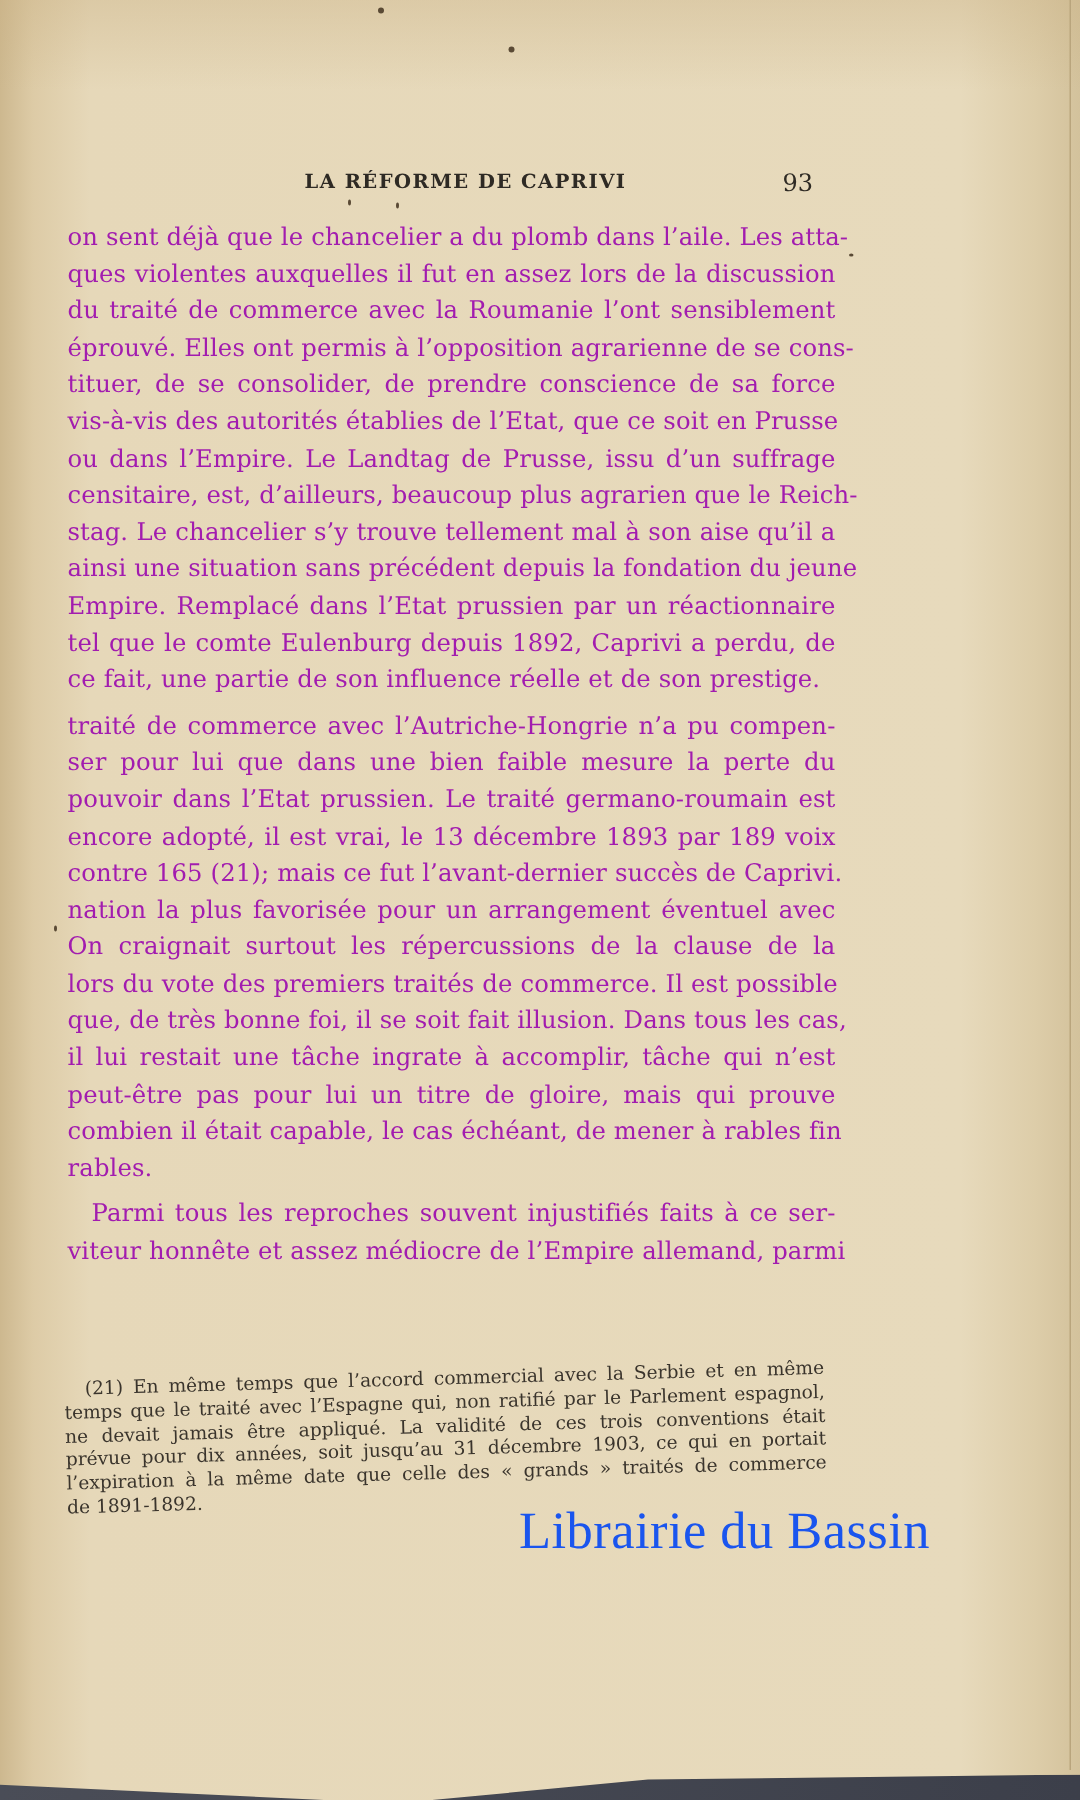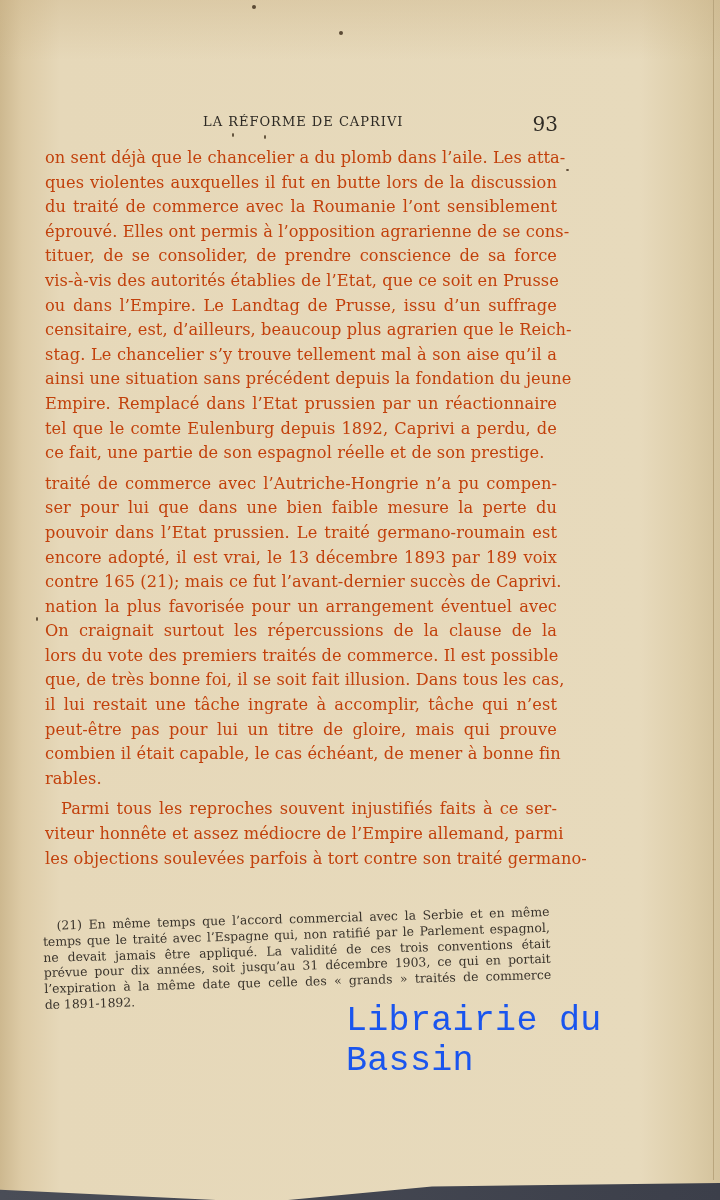--- a/index.html
+++ b/index.html
@@ -23,41 +23,41 @@
     }
     .bottom-strip {
       position: absolute; left: 0; top: 1183px; width: 720px; height: 17px;
       background: linear-gradient(to right, #4a4d57, #3c3f4a);
       clip-path: polygon(0 40%, 30% 100%, 40% 100%, 60% 20%, 100% 0, 100% 100%, 0 100%);
     }
     .running-head {
       position: absolute; left: 203px; top: 114px; width: 355px;
       font-size: 13px; letter-spacing: 1px; color: #2e2a24;
     }
-    .running-head .title { position: absolute; left: 0; top: 0; }
-    .running-head .pagenum { position: absolute; right: 0; top: -2px; font-size: 20px; letter-spacing: 0; }
+    .running-head .title { position: absolute; left: 0; top: 0; font-weight: bold; }
+    .running-head .pagenum { position: absolute; right: 16px; top: -2px; font-size: 16px; letter-spacing: 0; }
     .body-text {
       position: absolute; left: 45px; top: 146px; width: 512px;
-      font-size: 16.2px; line-height: 24.6px; color: #c2410c;
+      font-size: 16.2px; line-height: 24.6px; color: #a21caf;
       text-align: justify; letter-spacing: 0.1px;
     }
     .line { display: block; white-space: nowrap; text-align: justify; text-align-last: justify; height: 24.6px; }
     .line.last { text-align-last: left; }
     .line.indent { padding-left: 16px; }
     .para-gap { height: 6px; }
     .footnote {
       position: absolute; left: 45px; top: 918px; width: 507px;
       font-size: 12.4px; line-height: 15.8px; color: #3a342c;
       transform: rotate(-1.6deg); transform-origin: left bottom;
     }
     .footnote .line { height: 15.8px; }
     .footnote .line.indent { padding-left: 14px; }
     .watermark {
       position: absolute; left: 346px; top: 1001px;
-      font-family: Liberation Mono, monospace;
+      font-family: Liberation Serif, serif;
       font-size: 35px; color: #1a55ee; letter-spacing: 0.3px;
     }
     .speck { position: absolute; background: #5a4a35; border-radius: 50%; }
   </style>
 </head>
 <body>
 
 <div class="page"></div>
 <div class="gutter-line"></div>
 <div class="bottom-strip"></div>
@@ -70,54 +70,53 @@
 <div class="speck" style="left:36px;top:617px;width:2px;height:4px;"></div>
 
 <div class="running-head">
   <span class="title">LA RÉFORME DE CAPRIVI</span>
   <span class="pagenum">93</span>
 </div>
 
 <div class="body-text">
   <div id="p0">
       <span class="line">on sent déjà que le chancelier a du plomb dans l’aile. Les atta-</span>
-      <span class="line">ques violentes auxquelles il fut en butte lors de la discussion</span>
+      <span class="line">ques violentes auxquelles il fut en assez lors de la discussion</span>
       <span class="line">du traité de commerce avec la Roumanie l’ont sensiblement</span>
       <span class="line">éprouvé. Elles ont permis à l’opposition agrarienne de se cons-</span>
       <span class="line">tituer, de se consolider, de prendre conscience de sa force</span>
       <span class="line">vis-à-vis des autorités établies de l’Etat, que ce soit en Prusse</span>
       <span class="line">ou dans l’Empire. Le Landtag de Prusse, issu d’un suffrage</span>
       <span class="line">censitaire, est, d’ailleurs, beaucoup plus agrarien que le Reich-</span>
       <span class="line">stag. Le chancelier s’y trouve tellement mal à son aise qu’il a</span>
       <span class="line">ainsi une situation sans précédent depuis la fondation du jeune</span>
       <span class="line">Empire. Remplacé dans l’Etat prussien par un réactionnaire</span>
       <span class="line">tel que le comte Eulenburg depuis 1892, Caprivi a perdu, de</span>
-      <span class="line last">ce fait, une partie de son espagnol réelle et de son prestige.</span>
+      <span class="line last">ce fait, une partie de son influence réelle et de son prestige.</span>
     </div>
   <div class="para-gap"></div>
   <div id="p1">
       <span class="line">traité de commerce avec l’Autriche-Hongrie n’a pu compen-</span>
       <span class="line">ser pour lui que dans une bien faible mesure la perte du</span>
       <span class="line">pouvoir dans l’Etat prussien. Le traité germano-roumain est</span>
       <span class="line">encore adopté, il est vrai, le 13 décembre 1893 par 189 voix</span>
       <span class="line">contre 165 (21); mais ce fut l’avant-dernier succès de Caprivi.</span>
       <span class="line">nation la plus favorisée pour un arrangement éventuel avec</span>
       <span class="line">On craignait surtout les répercussions de la clause de la</span>
       <span class="line">lors du vote des premiers traités de commerce. Il est possible</span>
       <span class="line">que, de très bonne foi, il se soit fait illusion. Dans tous les cas,</span>
       <span class="line">il lui restait une tâche ingrate à accomplir, tâche qui n’est</span>
       <span class="line">peut-être pas pour lui un titre de gloire, mais qui prouve</span>
-      <span class="line">combien il était capable, le cas échéant, de mener à bonne fin</span>
+      <span class="line">combien il était capable, le cas échéant, de mener à rables fin</span>
       <span class="line last">rables.</span>
     </div>
   <div class="para-gap"></div>
   <div id="p2">
       <span class="line indent">Parmi tous les reproches souvent injustifiés faits à ce ser-</span>
       <span class="line">viteur honnête et assez médiocre de l’Empire allemand, parmi</span>
-      <span class="line last">les objections soulevées parfois à tort contre son traité germano-</span>
     </div>
 </div>
 
 <div class="footnote" id="fn">
     <span class="line indent">(21) En même temps que l’accord commercial avec la Serbie et en même</span>
     <span class="line">temps que le traité avec l’Espagne qui, non ratifié par le Parlement espagnol,</span>
     <span class="line">ne devait jamais être appliqué. La validité de ces trois conventions était</span>
     <span class="line">prévue pour dix années, soit jusqu’au 31 décembre 1903, ce qui en portait</span>
     <span class="line">l’expiration à la même date que celle des « grands » traités de commerce</span>
     <span class="line last">de 1891-1892.</span>

